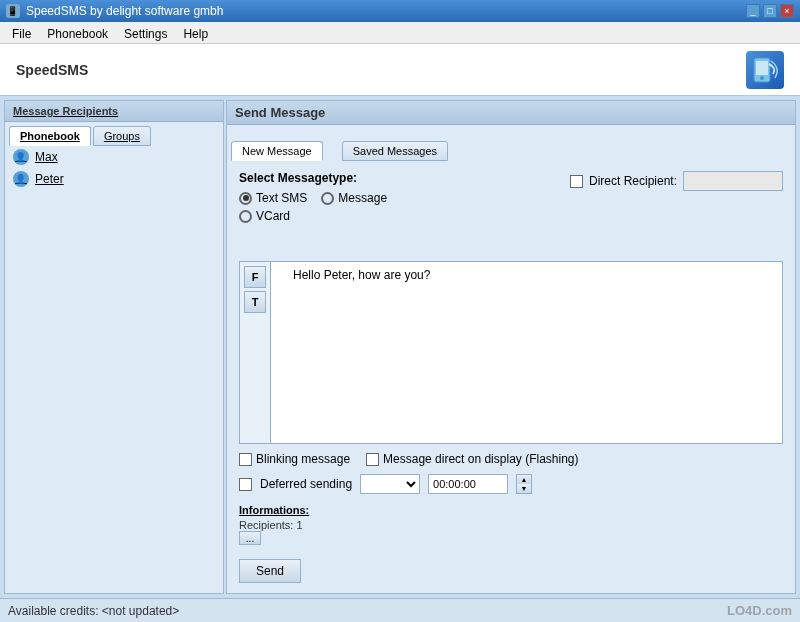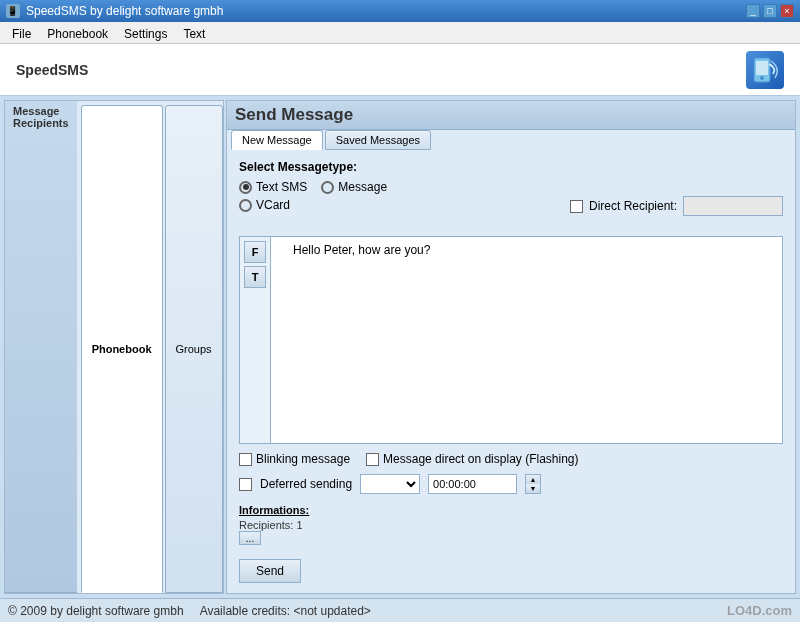--- a/index.html
+++ b/index.html
@@ -68,21 +68,22 @@
       gap: 2px;
       padding: 4px;
     }
 
     
     .left-panel {
       width: 220px;
       background: #deeaf5;
       border: 1px solid #a0b8d0;
       display: flex;
-      flex-direction: row;
+      flex-direction: column;
+      text-decoration: underline;
     }
     .panel-header {
       background: linear-gradient(to bottom, #c5d9ec, #b0c8e0);
       padding: 4px 8px;
       font-weight: bold;
       font-size: 11px;
       color: #333;
       border-bottom: 1px solid #90b0cc;
     }
     .tab-row { display: flex; padding: 4px 4px 0; gap: 2px; }
@@ -132,45 +133,45 @@
       flex: 1;
       background: #deeaf5;
       border: 1px solid #a0b8d0;
       display: flex;
       flex-direction: column;
     }
     .send-header {
       background: linear-gradient(to bottom, #c5d9ec, #b0c8e0);
       padding: 4px 8px;
       font-weight: bold;
-      font-size: 17px;
+      font-size: 13px;
       color: #333;
       border-bottom: 1px solid #90b0cc;
     }
-    .send-tabs { display: flex; padding: 0 4px 0; gap: 2px; }
+    .send-tabs { display: flex; padding: 16px 4px 0; gap: 19px; }
     .send-tab-btn {
       padding: 3px 10px;
       border: 1px solid #90b0cc;
       background: linear-gradient(to bottom, #e8f0f8, #d0e0f0);
       cursor: pointer;
       font-size: 11px;
       border-radius: 3px 3px 0 0;
     }
     .send-tab-btn.active {
       background: white;
       border-bottom: 1px solid white;
     }
 
     .send-content { padding: 10px 12px; flex: 1; display: flex; flex-direction: column; }
 
     .msg-type-row {
       display: flex;
-      align-items: flex-end;
+      align-items: flex-start;
       justify-content: space-between;
-      margin-bottom: 12px;
+      margin-bottom: 26px;
       gap: 32px;
     }
     .direct-recipient { display: flex; align-items: center; gap: 6px; font-size: 11px; }
     .direct-input {
       width: 100px; height: 20px;
       border: 1px solid #90b0cc;
       background: #e8e8e8;
     }
 
     .radio-row { display: flex; align-items: center; gap: 14px; margin-bottom: 4px; }
@@ -248,21 +249,21 @@
       font-size: 11px;
       padding: 0 4px;
       min-width: 60px;
     }
     .time-input {
       height: 20px;
       border: 1px solid #90b0cc;
       background: white;
       font-size: 11px;
       padding: 0 4px;
-      width: 89px;
+      width: 80px;
     }
     .time-spinner {
       display: flex;
       flex-direction: column;
       border: 1px solid #90b0cc;
     }
     .time-spin-btn {
       width: 14px; height: 9px;
       background: linear-gradient(to bottom, #e8f0f8, #c8d8e8);
       border: none;
@@ -321,21 +322,21 @@
     <div class="title-bar-btn">_</div>
     <div class="title-bar-btn">□</div>
     <div class="title-bar-btn" style="background:#c04040;">×</div>
   </div>
 </div>
 
 <div class="menu-bar">
   <div class="menu-item">File</div>
   <div class="menu-item">Phonebook</div>
   <div class="menu-item">Settings</div>
-  <div class="menu-item">Text</div>
+  <div class="menu-item">Help</div>
 </div>
 
 <div class="app-header">
   <span class="app-title">SpeedSMS</span>
   <div class="app-logo">
     <svg width="28" height="28" viewBox="0 0 28 28">
       <rect x="3" y="2" width="16" height="24" rx="2" fill="#7ac4e8" stroke="#4a90d9" stroke-width="1"></rect>
       <rect x="5" y="5" width="12" height="14" fill="#fff" opacity="0.6"></rect>
       <circle cx="11" cy="22" r="2" fill="#4a90d9"></circle>
       <path d="M18 8 Q26 12 22 18" stroke="#c8e8f8" stroke-width="2" fill="none"></path>
@@ -442,19 +443,18 @@
 
       <div class="send-row">
         <button class="send-btn">Send</button>
       </div>
 
     </div>
   </div>
 </div>
 
 <div class="status-bar">
-  <span>© 2009 by delight software gmbh</span>
   <span>
     <span>Available credits:</span>
     <span>&lt;not updated&gt;</span>
   </span>
   <span style="margin-left:auto; font-size:13px; font-weight:bold; color:#888; opacity:0.7;">LO4D.com</span>
 </div>
 
 </body></html>

